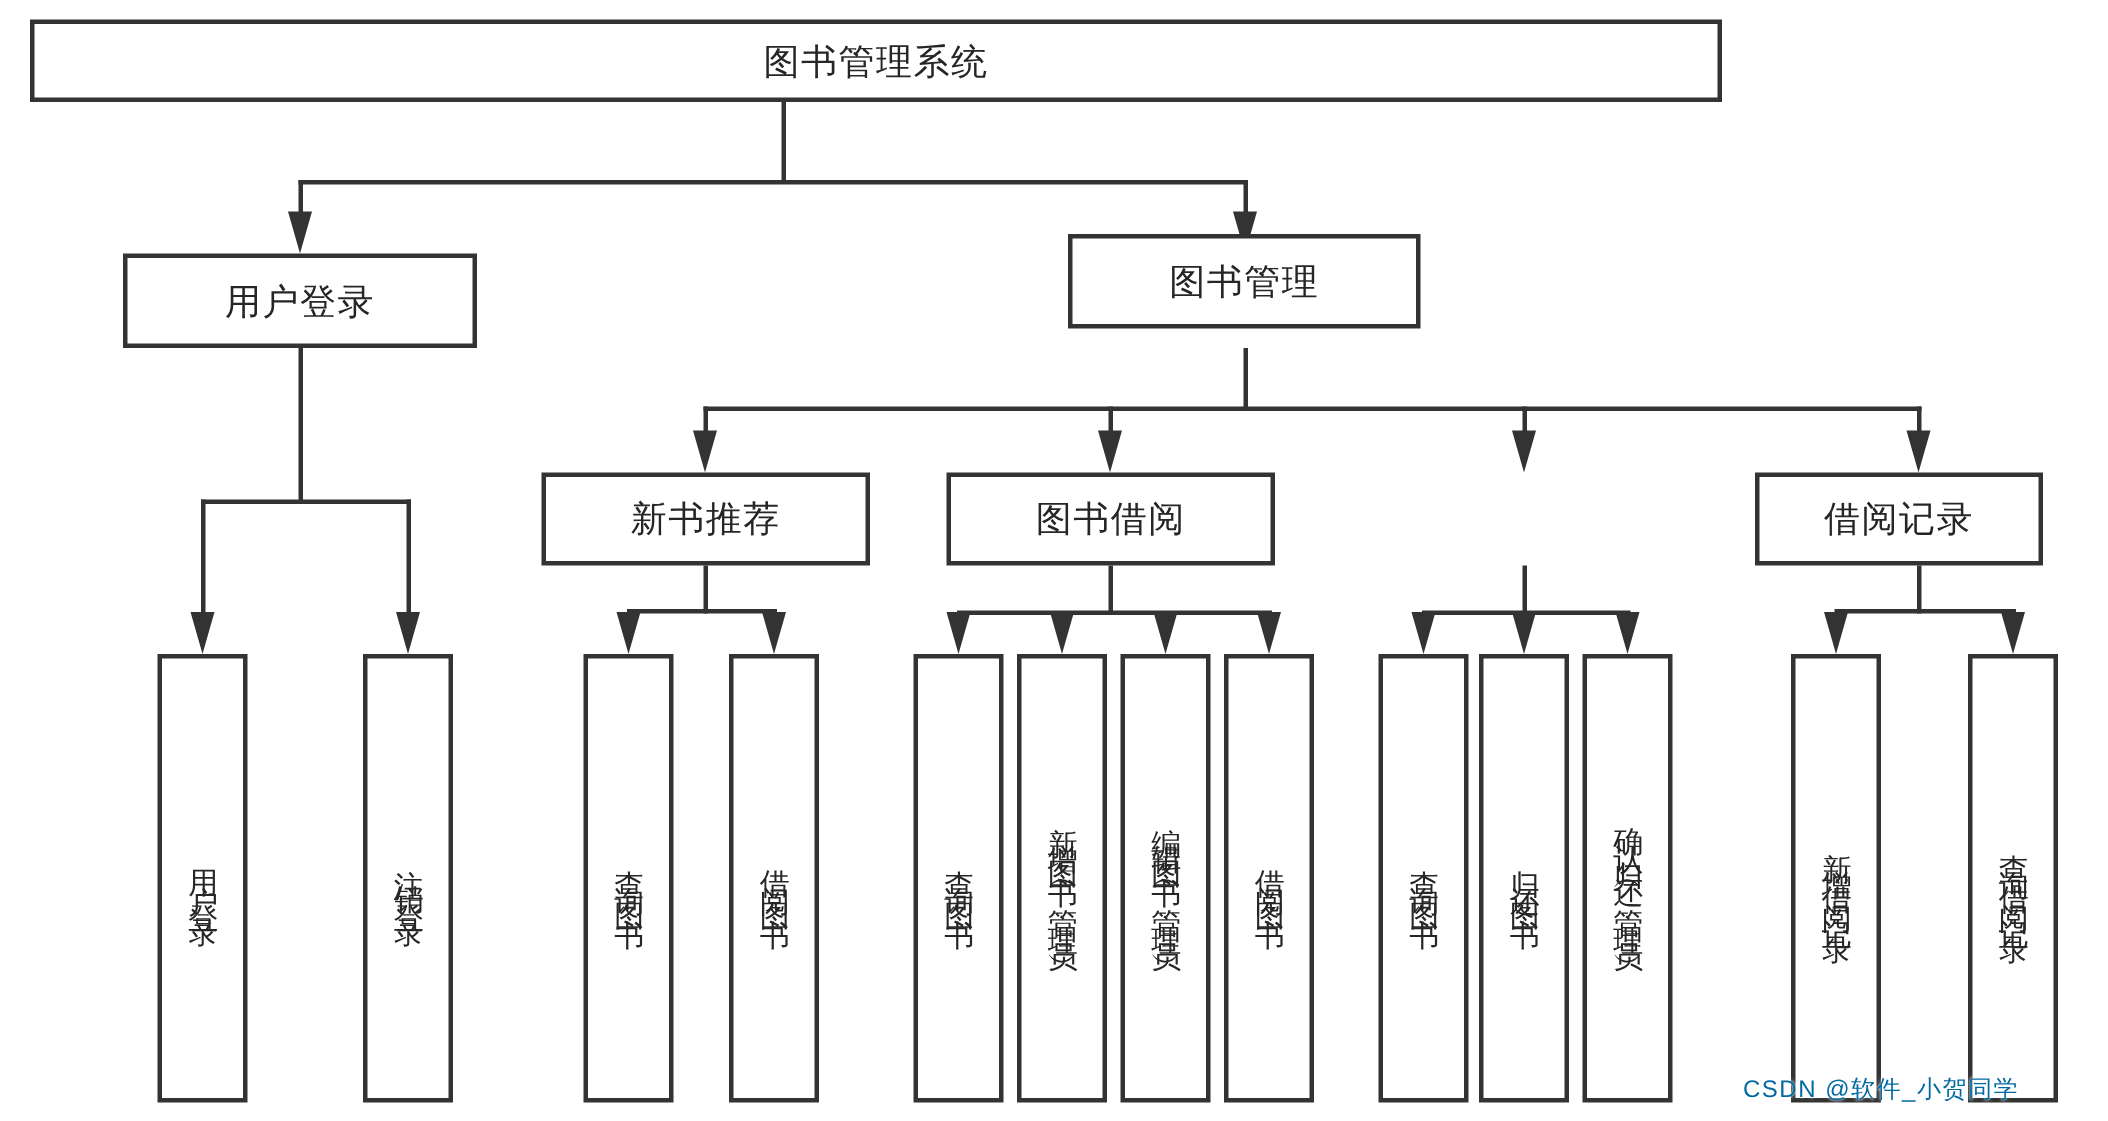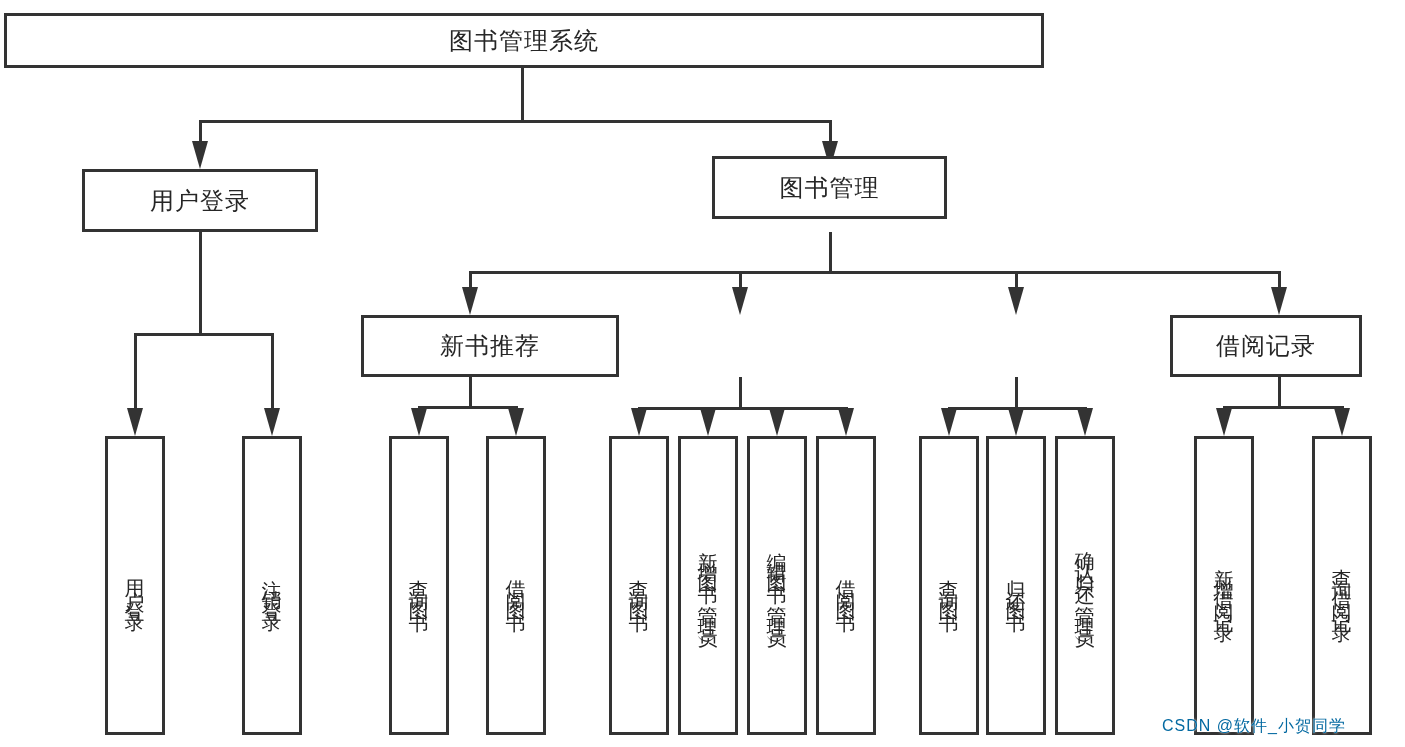--- a/index.html
+++ b/index.html
@@ -57,21 +57,21 @@
     white-space: nowrap;
     z-index: 5;
     text-shadow: 0 0 3px rgba(255,255,255,0.9), 0 0 1px rgba(255,255,255,0.9);
   }
 </style>
 </head>
 <body>
 
 <div id="stage">
 
-  <div class="box" style="left:4px; top:13px; width:1040px; height:55px;">
+  <div class="box" style="left:20px; top:13px; width:1128px; height:55px;">
     <span class="hlabel">图书管理系统</span>
   </div>
 
   <div class="line" style="left:520.5px; top:68px; width:3px; height:52px;"></div>
   <div class="line" style="left:198.5px; top:120px; width:633px; height:3px;"></div>
   <div class="line" style="left:198.5px; top:120px; width:3px; height:23px;"></div>
   <div class="line" style="left:828.5px; top:120px; width:3px; height:23px;"></div>
   <div class="arrow" style="left:192px; top:141px;"></div>
   <div class="arrow" style="left:822px; top:141px;"></div>
 
@@ -93,22 +93,25 @@
   <div class="line" style="left:468.5px; top:271px; width:812px; height:3px;"></div>
   <div class="line" style="left:468.5px;  top:271px; width:3px; height:19px;"></div>
   <div class="line" style="left:738.5px;  top:271px; width:3px; height:19px;"></div>
   <div class="line" style="left:1014.5px; top:271px; width:3px; height:19px;"></div>
   <div class="line" style="left:1277.5px; top:271px; width:3px; height:19px;"></div>
   <div class="arrow" style="left:462px;  top:287px;"></div>
   <div class="arrow" style="left:732px;  top:287px;"></div>
   <div class="arrow" style="left:1008px; top:287px;"></div>
   <div class="arrow" style="left:1271px; top:287px;"></div>
 
-  <div class="box" style="left:361px; top:315px; width:258px; height:62px;justify-content:center;">
+  <div class="box" style="left:361px; top:315px; width:219px; height:62px;justify-content:center;">
     <span class="hlabel">新书推荐</span>
+  </div>
+  <div class="box" style="left:631px; top:315px; width:219px; height:62px;">
+    <span class="hlabel">图书借阅</span>
   </div>
   <div class="box" style="left:1170px; top:315px; width:192px; height:62px;">
     <span class="hlabel">借阅记录</span>
   </div>
 
   <div class="line" style="left:468.5px; top:377px; width:3px; height:32px;"></div>
   <div class="line" style="left:417.5px; top:406px; width:100px; height:3px;"></div>
   <div class="arrow" style="left:411px; top:408px;"></div>
   <div class="arrow" style="left:508px; top:408px;"></div>
 

